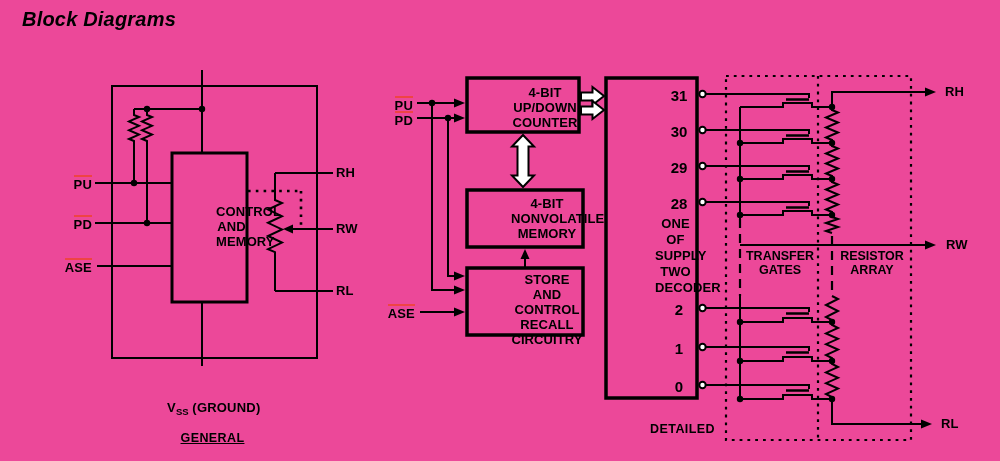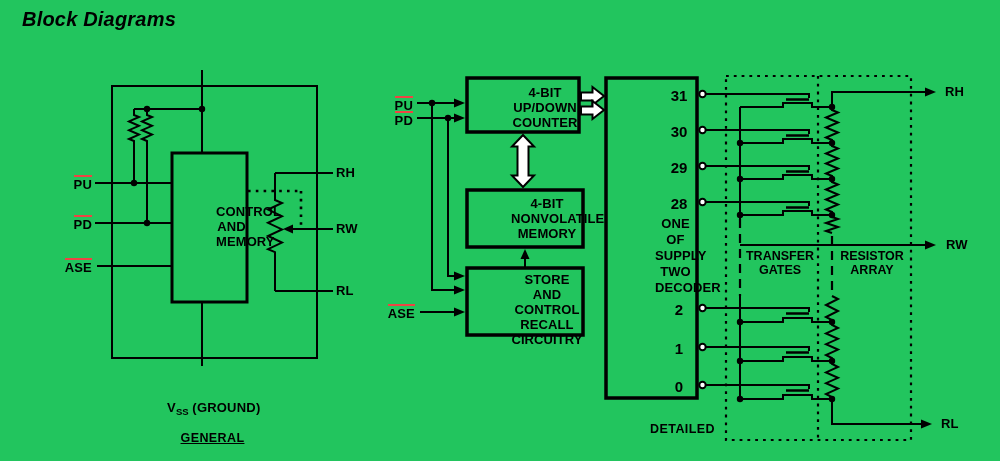--- a/index.html
+++ b/index.html
@@ -1,16 +1,16 @@
 <!DOCTYPE html>
 <html><head>
 <meta charset="utf-8">
 <style>
   html,body{margin:0;padding:0;background:#ffffff;}
-  .canvas{position:relative;width:1000px;height:461px;background:#22c55e;
+  .canvas{position:relative;width:1000px;height:461px;background:#ec4899;
           font-family:"Liberation Sans","DejaVu Sans",sans-serif;color:#000;overflow:hidden;}
   .canvas svg{position:absolute;left:0;top:0;}
   .lbl{position:absolute;font-weight:bold;font-size:13px;line-height:1.08;letter-spacing:.2px;white-space:nowrap;}
   .title{position:absolute;left:22px;top:8px;font-size:20px;font-weight:bold;font-style:italic;letter-spacing:.2px;}
   .ovl{display:inline-block;border-top:2px solid #ef4444;padding-top:1px;line-height:1.0;}
   .sub{font-size:9.5px;vertical-align:-3px;letter-spacing:0;}
   .pin-r{text-align:right;}
   .boxtxt{position:absolute;font-weight:bold;font-size:13px;text-align:center;letter-spacing:.1px;}
   .boxtxt div{line-height:15px;margin-left:44px;}
   .dec div{line-height:16px;}

